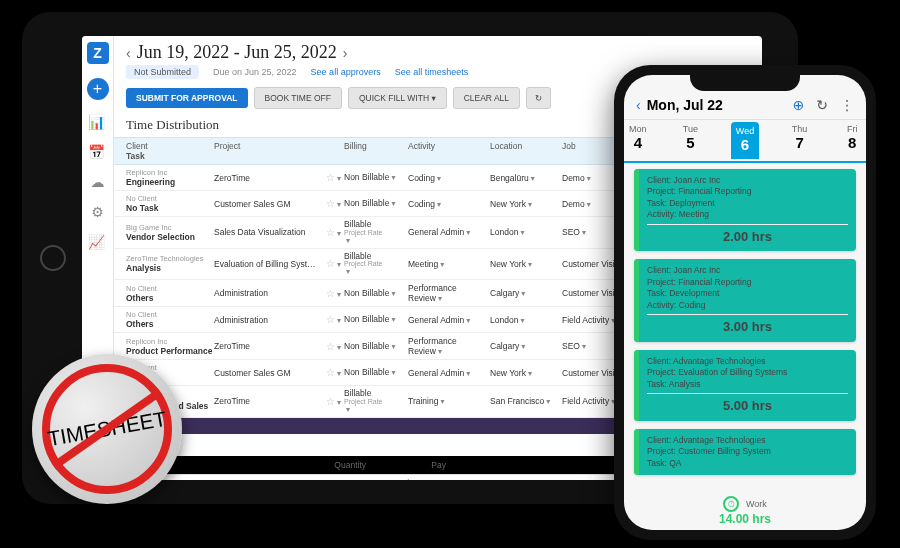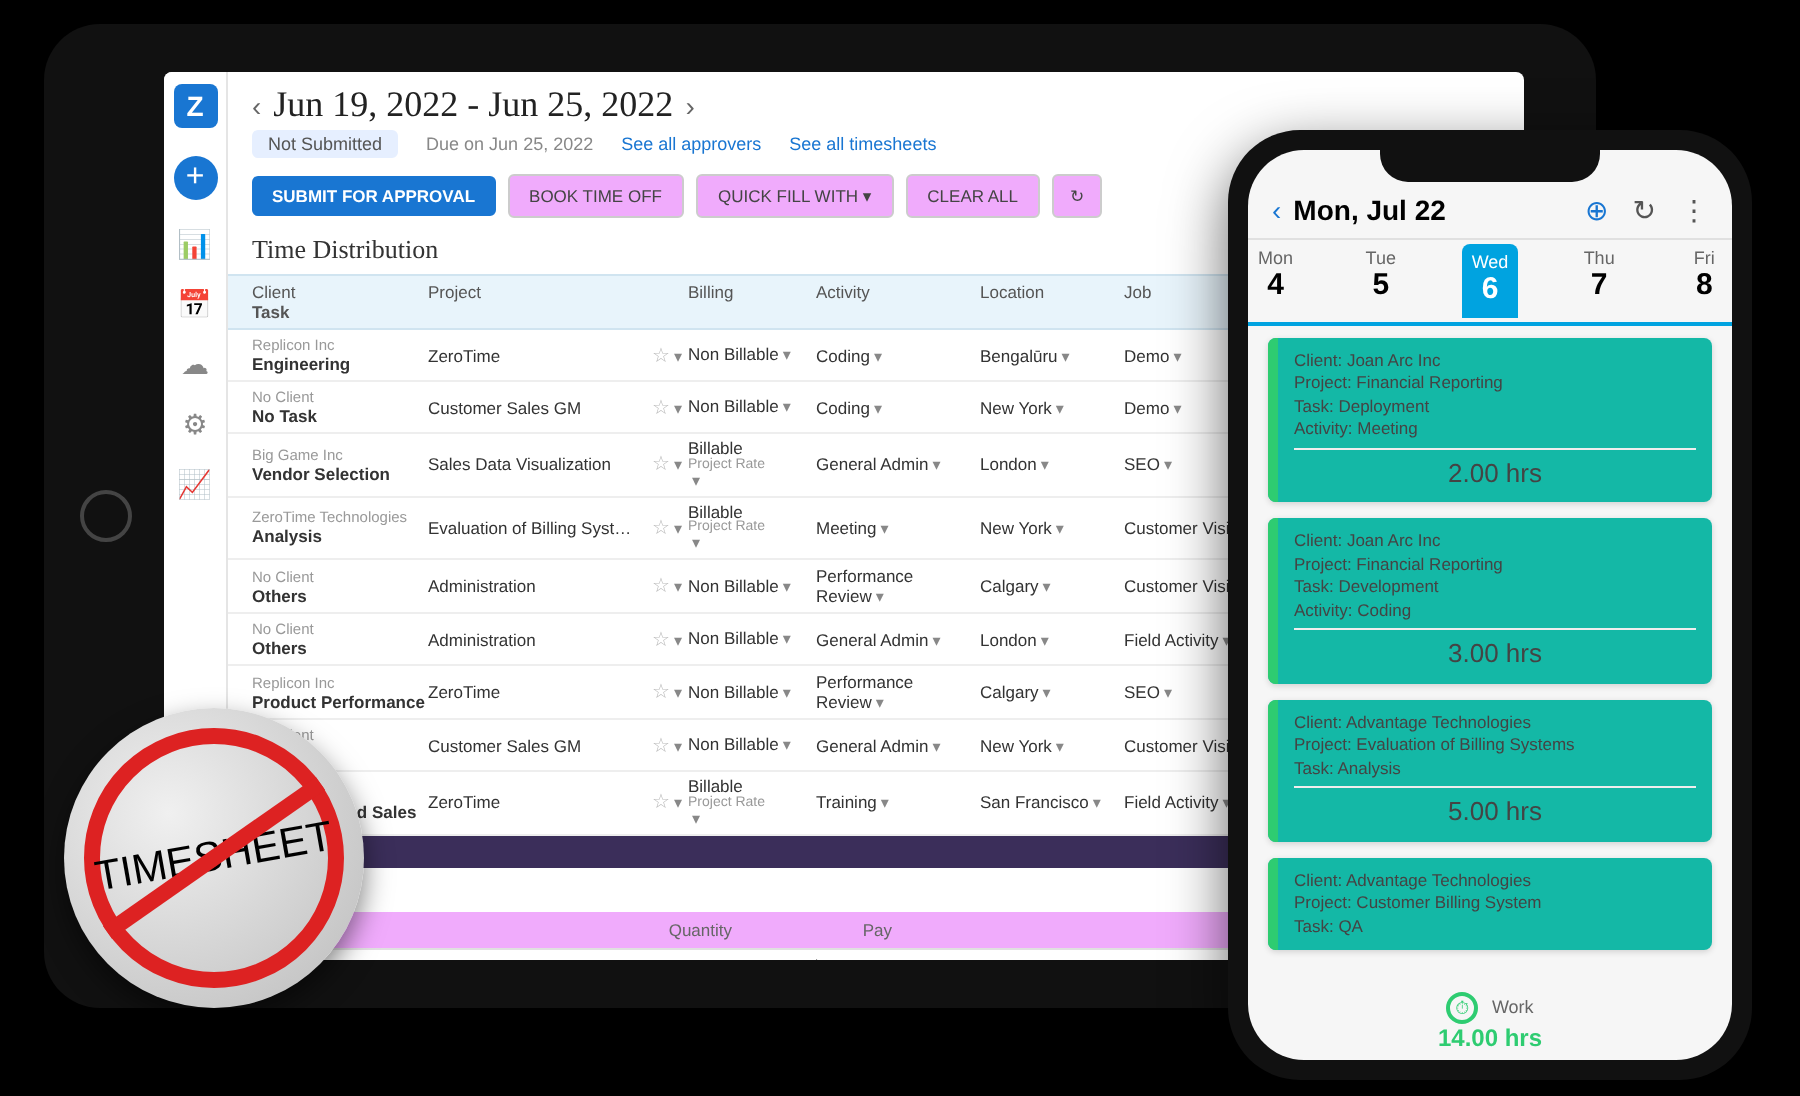--- a/index.html
+++ b/index.html
@@ -21,21 +21,21 @@
   .main { flex: 1; display: flex; flex-direction: column; overflow: hidden; font-size: 10px; color: #333; }
   .header-row { padding: 6px 12px 2px; display: flex; align-items: center; gap: 6px; }
   .date-range { font-family: Georgia, serif; font-size: 18px; color: #222; }
   .arrow { color: #666; font-size: 14px; cursor: pointer; }
   .sub-row { padding: 0 12px 6px; display: flex; align-items: center; gap: 14px; font-size: 9px; }
   .pill { background: #e6efff; padding: 2px 8px; border-radius: 3px; color: #555; }
   .due { color: #888; }
   .link { color: #1976d2; }
   .toolbar { padding: 2px 12px 6px; display: flex; gap: 6px; align-items: center; }
   .btn-primary { background: #1976d2; color: #fff; border: none; padding: 5px 10px; font-size: 8.5px; font-weight: bold; border-radius: 3px; }
-  .btn-sec { background: #f0abfc; border: 1px solid #ccc; padding: 5px 10px; font-size: 8.5px; color: #444; border-radius: 3px; }
+  .btn-sec { background: #e5e5e5; border: 1px solid #ccc; padding: 5px 10px; font-size: 8.5px; color: #444; border-radius: 3px; }
   .btn-sec.icon-only { padding: 5px 8px; }
 
   .section-title { font-family: Georgia, serif; font-size: 13px; padding: 2px 12px 4px; color: #333; }
   .thead { display: flex; background: #e8f4fb; border-top: 1px solid #d0e4f0; border-bottom: 1px solid #d0e4f0; padding: 3px 12px; font-size: 8.5px; color: #555; }
   .c-client { width: 88px; }
   .c-project { width: 112px; }
   .c-star { width: 18px; }
   .c-billing { width: 64px; }
   .c-activity { width: 82px; }
   .c-location { width: 72px; }
@@ -47,21 +47,21 @@
   .trow .c-client .task-name { color: #333; font-weight: bold; font-size: 8.5px; }
   .trow .c-billing.sub{ line-height: 1; }
   .trow .c-billing .rate{ color:#999; font-size:7px; }
   .star { color: #bbb; font-size: 10px; }
   .dd { color: #888; font-size: 8px; margin-left: 2px; }
   .day-input { width: 28px; height: 14px; border: 1px solid #ccc; font-size: 8px; text-align: right; padding-right: 2px; background:#fff; }
 
   .total-bar { background: #3b2e5a; color: #fff; display: flex; padding: 3px 12px; font-size: 8.5px; }
   .total-bar .spacer { flex: 1; }
 
-  .summary-head { display:flex; padding: 4px 12px; background:#f0abfc; font-size:8.5px; color:#666; border-bottom:1px solid #e0e0e0;}
+  .summary-head { display:flex; padding: 4px 12px; background:#000000; font-size:8.5px; color:#666; border-bottom:1px solid #e0e0e0;}
   .summary-head .s-name{ width:180px;} .summary-head .s-qty{ width:60px; text-align:right;} .summary-head .s-pay{ width:80px; text-align:right;}
   .summary-row { display:flex; padding:3px 12px; font-size:8.5px; border-bottom:1px solid #eee;}
   .summary-row .s-name{width:180px;} .summary-row .s-qty{width:60px; text-align:right;} .summary-row .s-pay{width:80px; text-align:right;}
 
   
   .phone { position: absolute; right: 24px; top: 65px; width: 262px; height: 475px; background: #111; border-radius: 36px; padding: 10px; box-shadow: 0 10px 30px rgba(0,0,0,.6); z-index: 5; }
   .notch { position: absolute; top: 8px; left: 50%; transform: translateX(-50%); width: 110px; height: 18px; background: #111; border-radius: 0 0 14px 14px; z-index: 6; }
   .phone-screen { width: 100%; height: 100%; background: #f6f6f6; border-radius: 28px; overflow: hidden; display: flex; flex-direction: column; }
   .phone-header { padding: 22px 12px 6px; display: flex; align-items: center; gap: 6px; }
   .back-icn { color: #1976d2; font-size: 14px; }
@@ -70,21 +70,21 @@
   .day-strip { display: flex; justify-content: space-around; border-top:1px solid #e0e0e0; border-bottom: 2px solid #00a3e0; gap: 25px; }
   .day-cell { flex: 1; text-align: center; padding: 4px 0 6px; }
   .day-cell .dw { font-size: 9px; color: #666; }
   .day-cell .dn { font-size: 15px; font-weight: bold; }
   .day-cell.active { background: #00a3e0; color: #fff; border-radius: 4px 4px 0 0; margin: 2px;}
   .day-cell.active .dw{ color:#fff;}
   .entries { flex:1; overflow:hidden; padding: 6px 10px; display:flex; flex-direction:column; gap:8px;}
   .entry { background:#14b8a6; border-radius:4px; box-shadow:0 1px 3px rgba(0,0,0,.15); display:flex; }
   .entry-bar { width:5px; background:#2ecc71; border-radius:4px 0 0 4px;}
   .entry-body{ flex:1; padding:6px 8px; font-size:8.5px; color:#444; line-height:1.35;}
-  .entry-hrs{ text-align:center; font-size:13px; font-weight:normal; border-top:1px solid #eee; margin-top:3px; padding-top:3px;}
+  .entry-hrs{ text-align:center; font-size:13px; font-weight:bold; border-top:1px solid #eee; margin-top:3px; padding-top:3px;}
   .phone-footer{ text-align:center; padding:4px; font-size:10px; color:#2ecc71;}
   .foot-circle{ display:inline-flex; width:16px; height:16px; border:2px solid #2ecc71; border-radius:50%; align-items:center; justify-content:center; font-size:9px; margin-right:4px; vertical-align:middle;}
 
   
   .sticker { position: absolute; left: 32px; bottom: 44px; width: 150px; height: 150px; border-radius: 50%; background: radial-gradient(circle at 35% 35%, #f0f0f0, #bbb); box-shadow: 0 6px 14px rgba(0,0,0,.5); display: flex; align-items: center; justify-content: center; z-index: 4; }
   .no-circle { position:absolute; width: 130px; height: 130px; border: 8px solid #d22; border-radius: 50%; }
   .no-slash { position:absolute; width: 130px; height: 8px; background: #d22; transform: rotate(-35deg);}
   .sticker-text { font-family: Impact, Arial Black, sans-serif; font-size: 21px; letter-spacing: 0px; transform: rotate(-10deg); }
 </style>
 </head>

